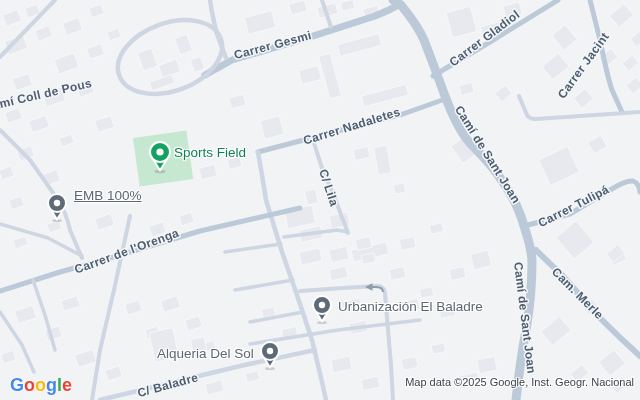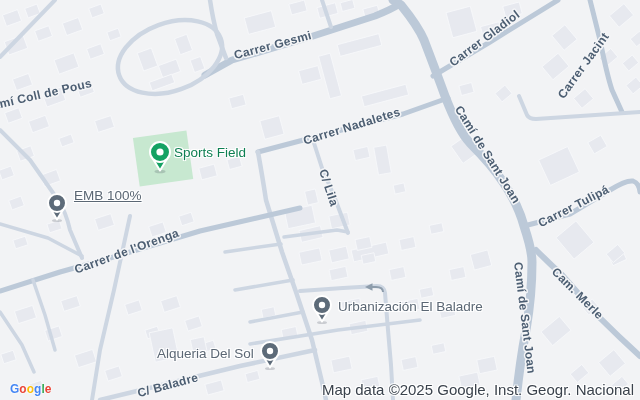--- a/index.html
+++ b/index.html
@@ -26,26 +26,26 @@
   .pin-gray{fill:var(--marker-gray,#5d6b79);}
   .poi{
     position:absolute;z-index:3;white-space:nowrap;
     font-size:13.5px;line-height:15px;color:var(--poi-gray,#5b6774);
     text-shadow:-1px -1px 0 #fff,1px -1px 0 #fff,-1px 1px 0 #fff,1px 1px 0 #fff,0 0 3px #fff;
     cursor:pointer;
   }
   .poi.green{color:var(--poi-green,#0d7f52);}
   .glogo{
     position:absolute;z-index:4;left:10px;bottom:4px;
-    font-size:12px;font-weight:bold;letter-spacing:0px;
+    font-size:18px;font-weight:bold;letter-spacing:0px;
     text-shadow:0 0 2px #fff,0 0 3px #fff;cursor:pointer;
   }
   .attrib{
-    position:absolute;z-index:4;right:6px;bottom:2px;
-    font-size:15px;color:var(--attribution,#3a424c);
+    position:absolute;z-index:4;right:6px;bottom:12px;
+    font-size:11px;color:var(--attribution,#3a424c);
     text-shadow:-1px -1px 0 #fff,1px -1px 0 #fff,-1px 1px 0 #fff,1px 1px 0 #fff,0 0 2px #fff;
   }
 </style>
 </head>
 <body>
 
 <div class="stage">
 
   <svg class="map-svg" width="640" height="400" viewBox="0 0 640 400">
 

